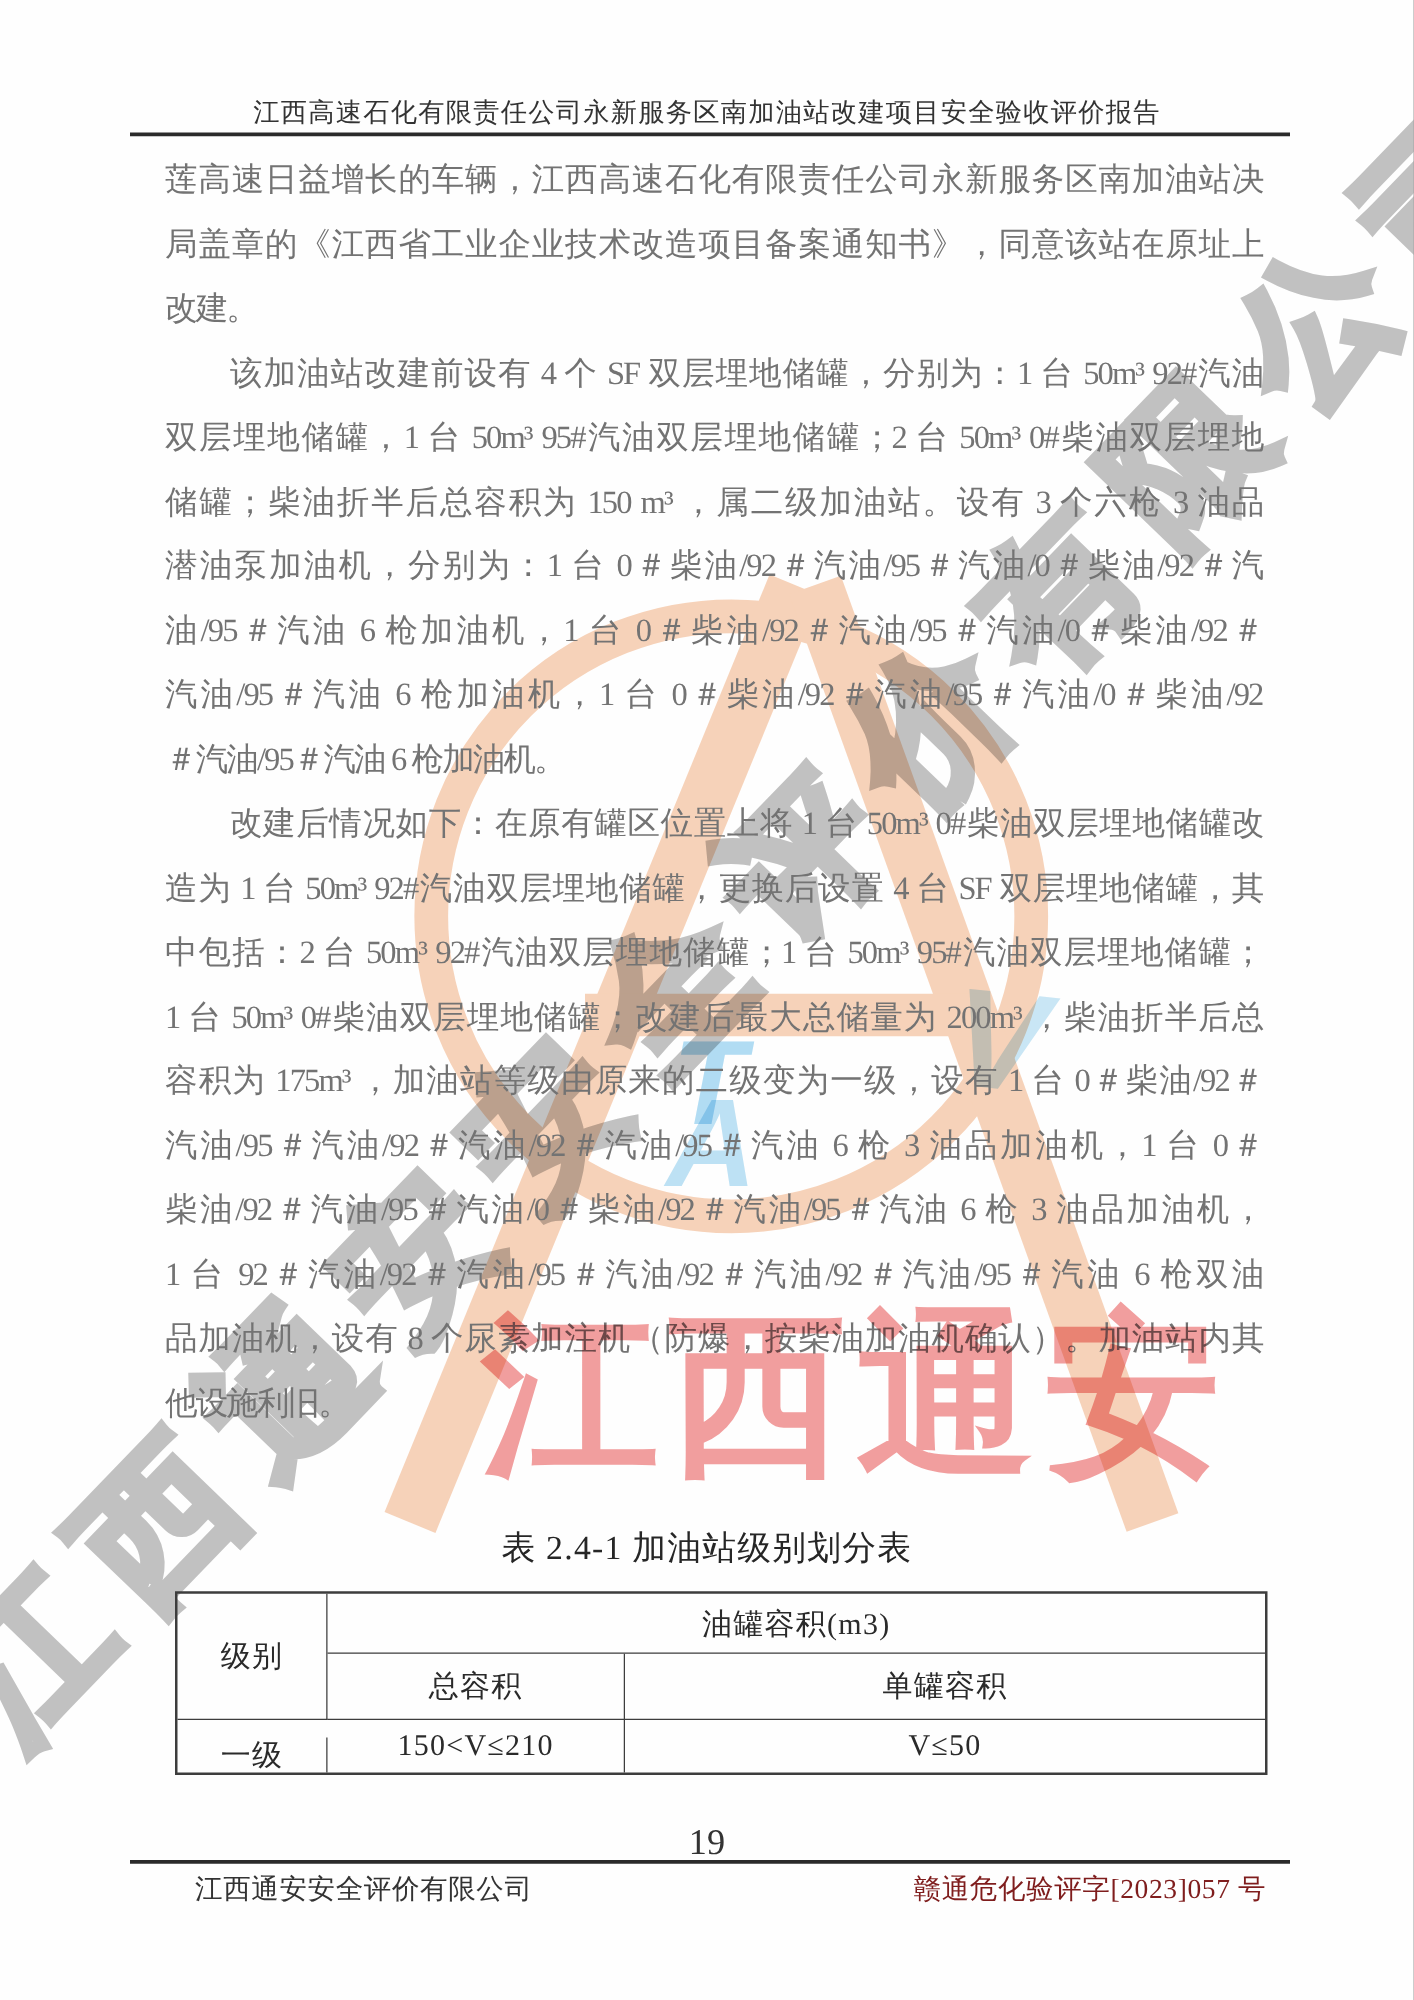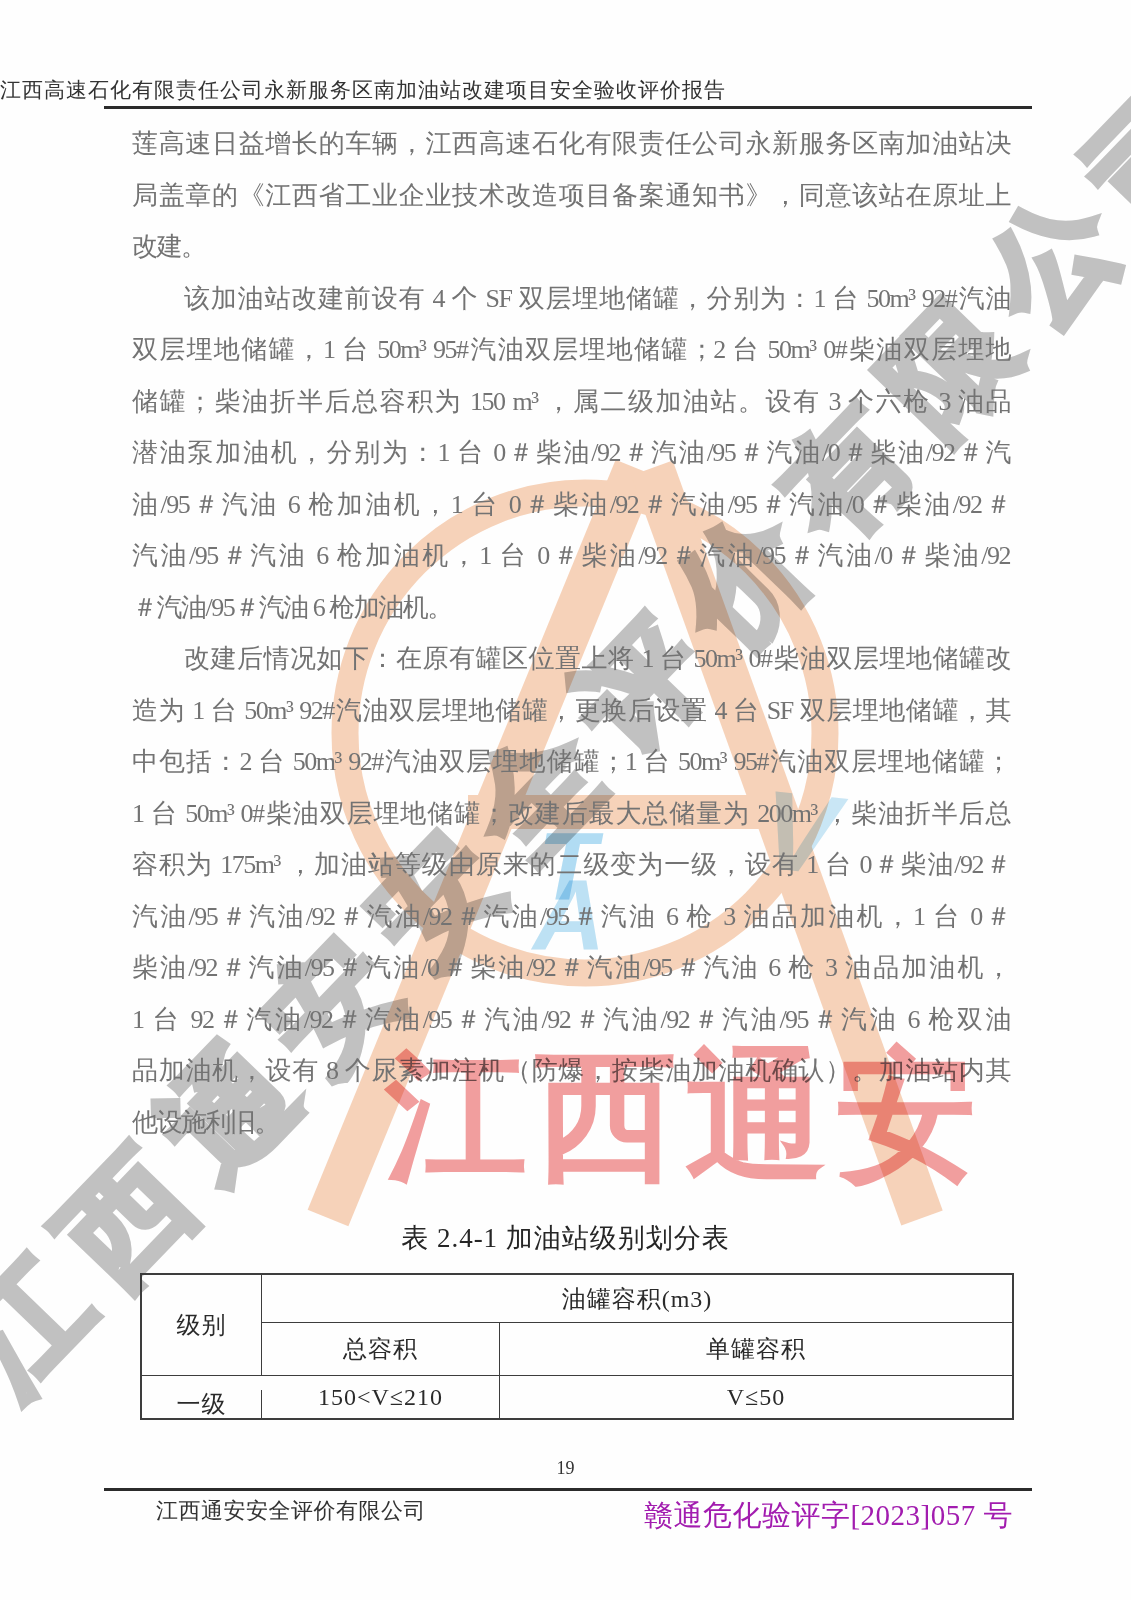--- a/index.html
+++ b/index.html
@@ -9,21 +9,21 @@
     margin: 0 auto;
     background: #fefefe;
     overflow: hidden;
     font-family: "Liberation Serif", "DejaVu Serif", serif;
     color: #1f1f1f;
   }
 
   
   .header-title {
     position: absolute; left: 0; top: 76px; width: 100%;
-    font-size: 21px; color: #333; letter-spacing: 1px;
+    text-align: center; font-size: 21px; color: #333; letter-spacing: 1px;
   }
   .rule {
     position: absolute; left: 104px; width: 928px; height: 3px;
     background: #2b2b2b;
   }
   .rule.header { top: 106px; }
   .rule.footer { top: 1488px; }
 
   
   .body-text {
@@ -57,29 +57,29 @@
   .c-group  { grid-column: 2 / 4; grid-row: 1; border-right: none; }
   .c-sub1   { grid-column: 2; grid-row: 2; }
   .c-sub2   { grid-column: 3; grid-row: 2; border-right: none; }
   .c-r1c1   { grid-column: 1; grid-row: 3; border-bottom: none; margin-top: 14px; }
   .c-r1c2   { grid-column: 2; grid-row: 3; border-bottom: none; }
   .c-r1c3   { grid-column: 3; grid-row: 3; border-right: none; border-bottom: none; }
 
   
   .page-number {
     position: absolute; left: 0; top: 1458px; width: 100%;
-    text-align: center; font-size: 18px; color: #333;
+    text-align: center; font-size: 29px; color: #333;
   }
   .footer-left {
     position: absolute; left: 156px; top: 1496px;
     font-size: 22px; color: #333; letter-spacing: 0.5px;
   }
   .footer-right {
     position: absolute; right: 118px; top: 1496px;
-    font-size: 29px; color: #a21caf; letter-spacing: 0.5px;
+    font-size: 22px; color: #7f1d1d; letter-spacing: 0.5px;
   }
 
   
   .wm { position: absolute; pointer-events: none; mix-blend-mode: multiply; }
   .wm-logo { left: 0; top: 0; width: 1131px; height: 1600px; }
   .wm-gray {
     left: -320px; top: 650px; width: 1840px;
     transform: rotate(-46deg);
     text-align: center;
     font-family: "Liberation Sans", "DejaVu Sans", sans-serif;

